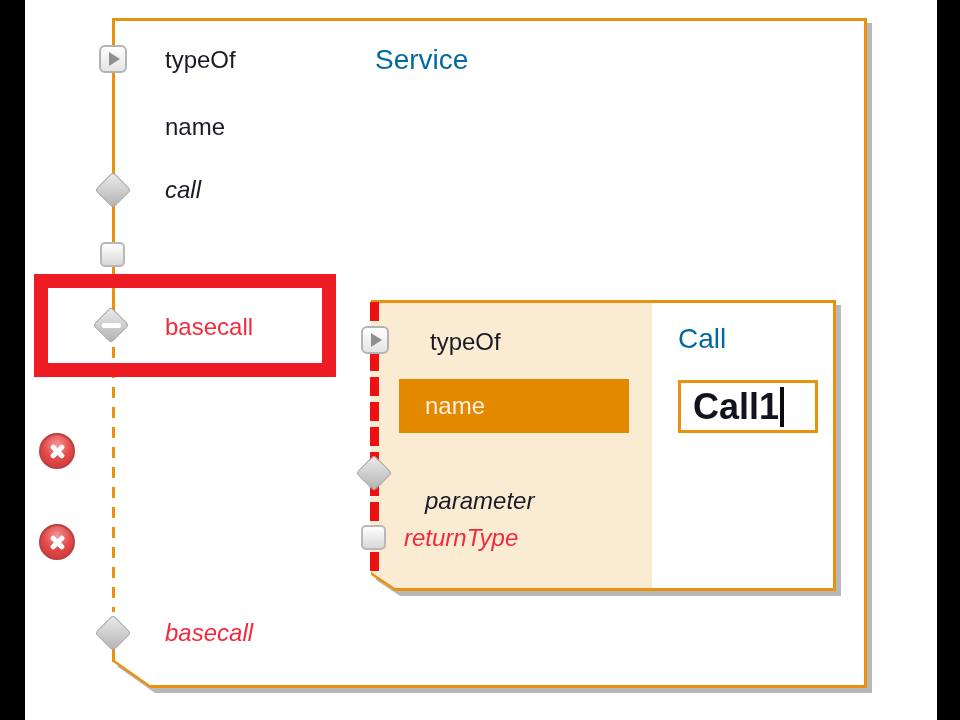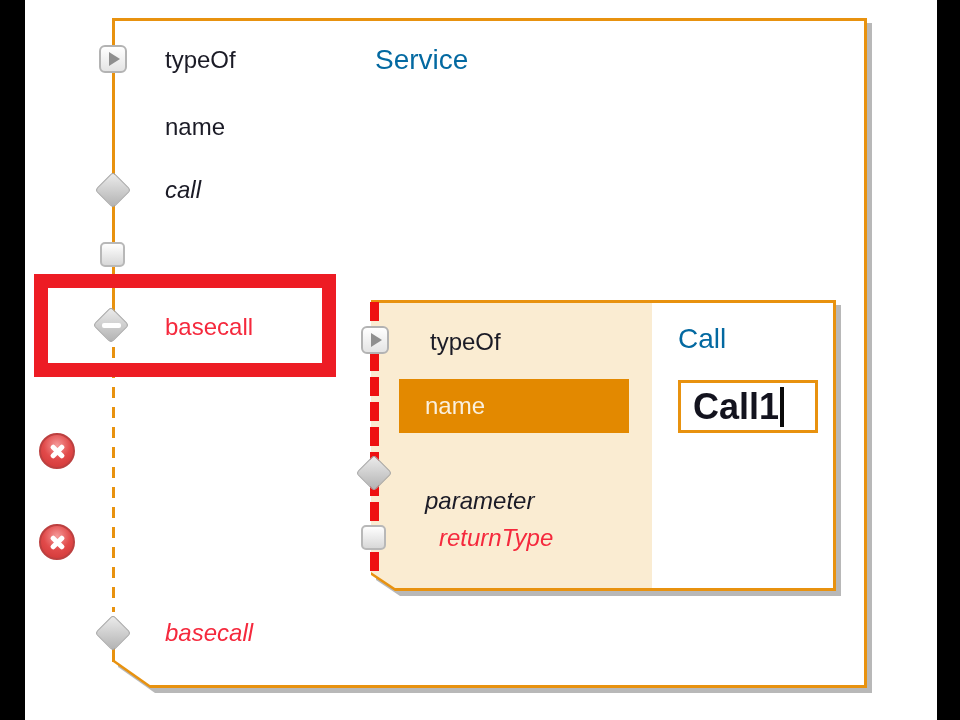--- a/index.html
+++ b/index.html
@@ -145,18 +145,18 @@
 
   <span class="label italic red-text" style="left:165px;top:633px;">basecall</span>
 
   <span class="label" style="left:430px;top:342px;">typeOf</span>
   <span class="value" style="left:678px;top:339px;">Call</span>
 
   <span class="label hl-label" style="left:425px;top:406px;">name</span>
 
   <span class="label italic" style="left:425px;top:473px;margin-top:28px;">parameter</span>
 
-  <span class="label italic red-text" style="left:439px;top:538px;">returnType</span>
+  <span class="label italic red-text" style="left:404px;top:538px;">returnType</span>
 
   <div class="bar bar-left"></div>
   <div class="bar bar-right"></div>
 
 </div>
 
 </body></html>

